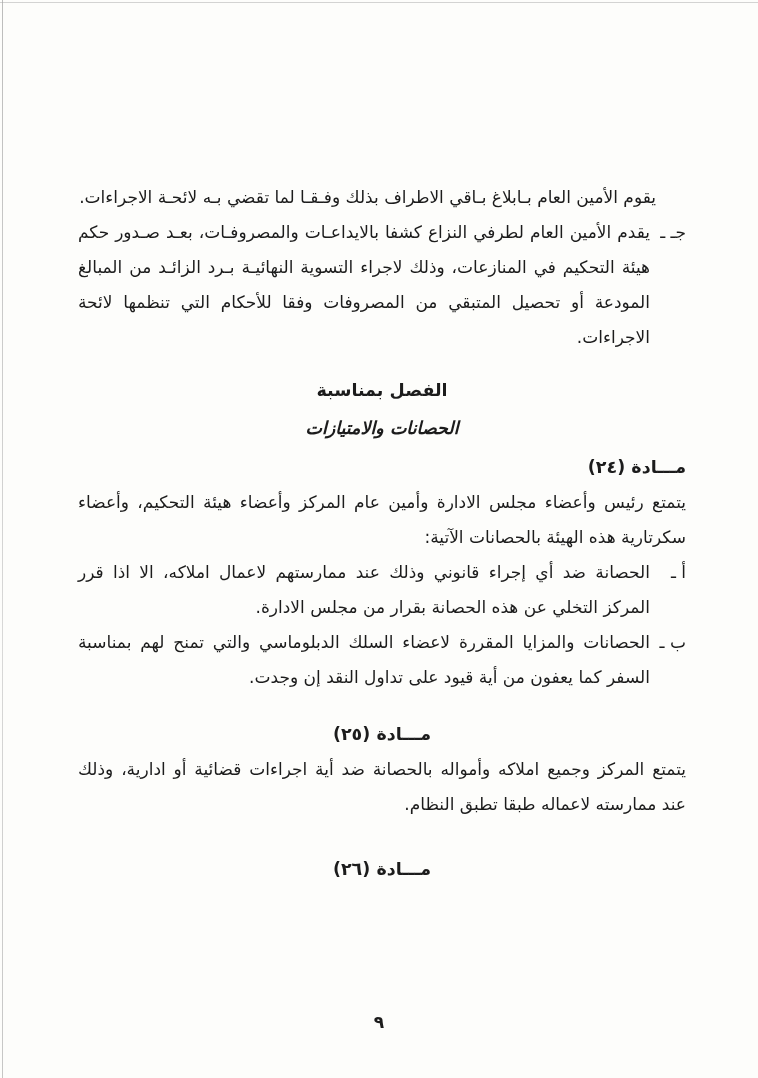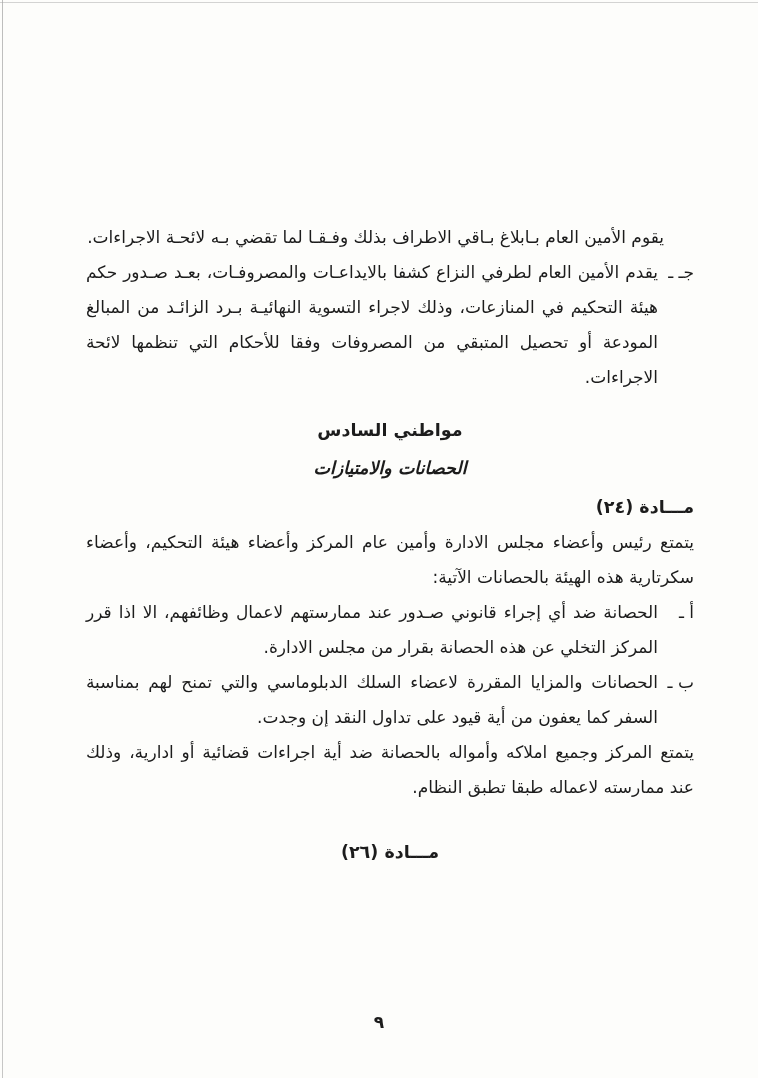--- a/index.html
+++ b/index.html
@@ -27,27 +27,26 @@
   .scan-edge-top {
     position: absolute;
     left: 0; top: 2px;
     width: 100%; height: 1px;
     background: #aaa;
     opacity: .5;
   }
   .page-content {
     position: absolute;
     top: 180px;
-    right: 64px;
+    right: 72px;
     width: 608px;
     direction: rtl;
     font-size: 17px;
     line-height: 35px;
     text-align: justify;
-    margin-top: 40px;
   }
   .para {
     margin: 0;
   }
   .continuation {
     padding-right: 30px;
   }
   .list-item {
     position: relative;
     padding-right: 36px;
@@ -92,39 +91,40 @@
 
 <div class="page-content">
 
   <p class="para continuation">يقوم الأمين العام بـابلاغ بـاقي الاطراف بذلك وفـقـا لما تقضي بـه لائحـة الاجراءات.</p>
 
   <p class="list-item">
     <span class="marker">جـ ـ</span>
     <span>يقدم الأمين العام لطرفي النزاع كشفا بالايداعـات والمصروفـات، بعـد صـدور حكم هيئة التحكيم في المنازعات، وذلك لاجراء التسوية النهائيـة بـرد الزائـد من المبالغ المودعة أو تحصيل المتبقي من المصروفات وفقا للأحكام التي تنظمها لائحة الاجراءات.</span>
   </p>
 
-  <p class="heading chapter-heading">مواطني السادس</p>
+  <p class="heading chapter-heading">الفصل بمناسبة</p>
 
   <p class="heading section-heading">الحصانات والامتيازات</p>
 
   <p class="heading article-heading">مـــادة (٢٤)</p>
 
   <p class="para">يتمتع رئيس وأعضاء مجلس الادارة وأمين عام المركز وأعضاء هيئة التحكيم، وأعضاء سكرتارية هذه الهيئة بالحصانات الآتية:</p>
 
   <p class="list-item">
     <span class="marker">أ ـ</span>
-    <span>الحصانة ضد أي إجراء قانوني صـدور عند ممارستهم لاعمال وظائفهم، الا اذا قرر المركز التخلي عن هذه الحصانة بقرار من مجلس الادارة.</span>
+    <span>الحصانة ضد أي إجراء قانوني وذلك عند ممارستهم لاعمال املاكه، الا اذا قرر المركز التخلي عن هذه الحصانة بقرار من مجلس الادارة.</span>
   </p>
 
   <p class="list-item">
     <span class="marker">ب ـ</span>
     <span>الحصانات والمزايا المقررة لاعضاء السلك الدبلوماسي والتي تمنح لهم بمناسبة السفر كما يعفون من أية قيود على تداول النقد إن وجدت.</span>
   </p>
 
 
+  <p class="heading article-heading-gap">مـــادة (٢٥)</p>
 
   <p class="para">يتمتع المركز وجميع املاكه وأمواله بالحصانة ضد أية اجراءات قضائية أو ادارية، وذلك عند ممارسته لاعماله طبقا تطبق النظام.</p>
 
   <p class="heading article-heading-gap-lg">مـــادة (٢٦)</p>
 
 
 </div>
 
 <div class="page-number">٩</div>
 

